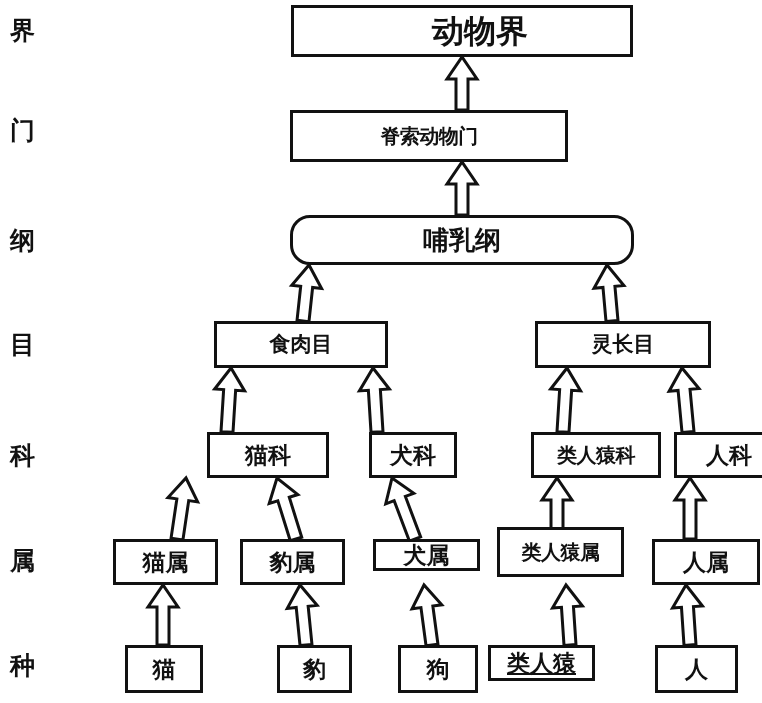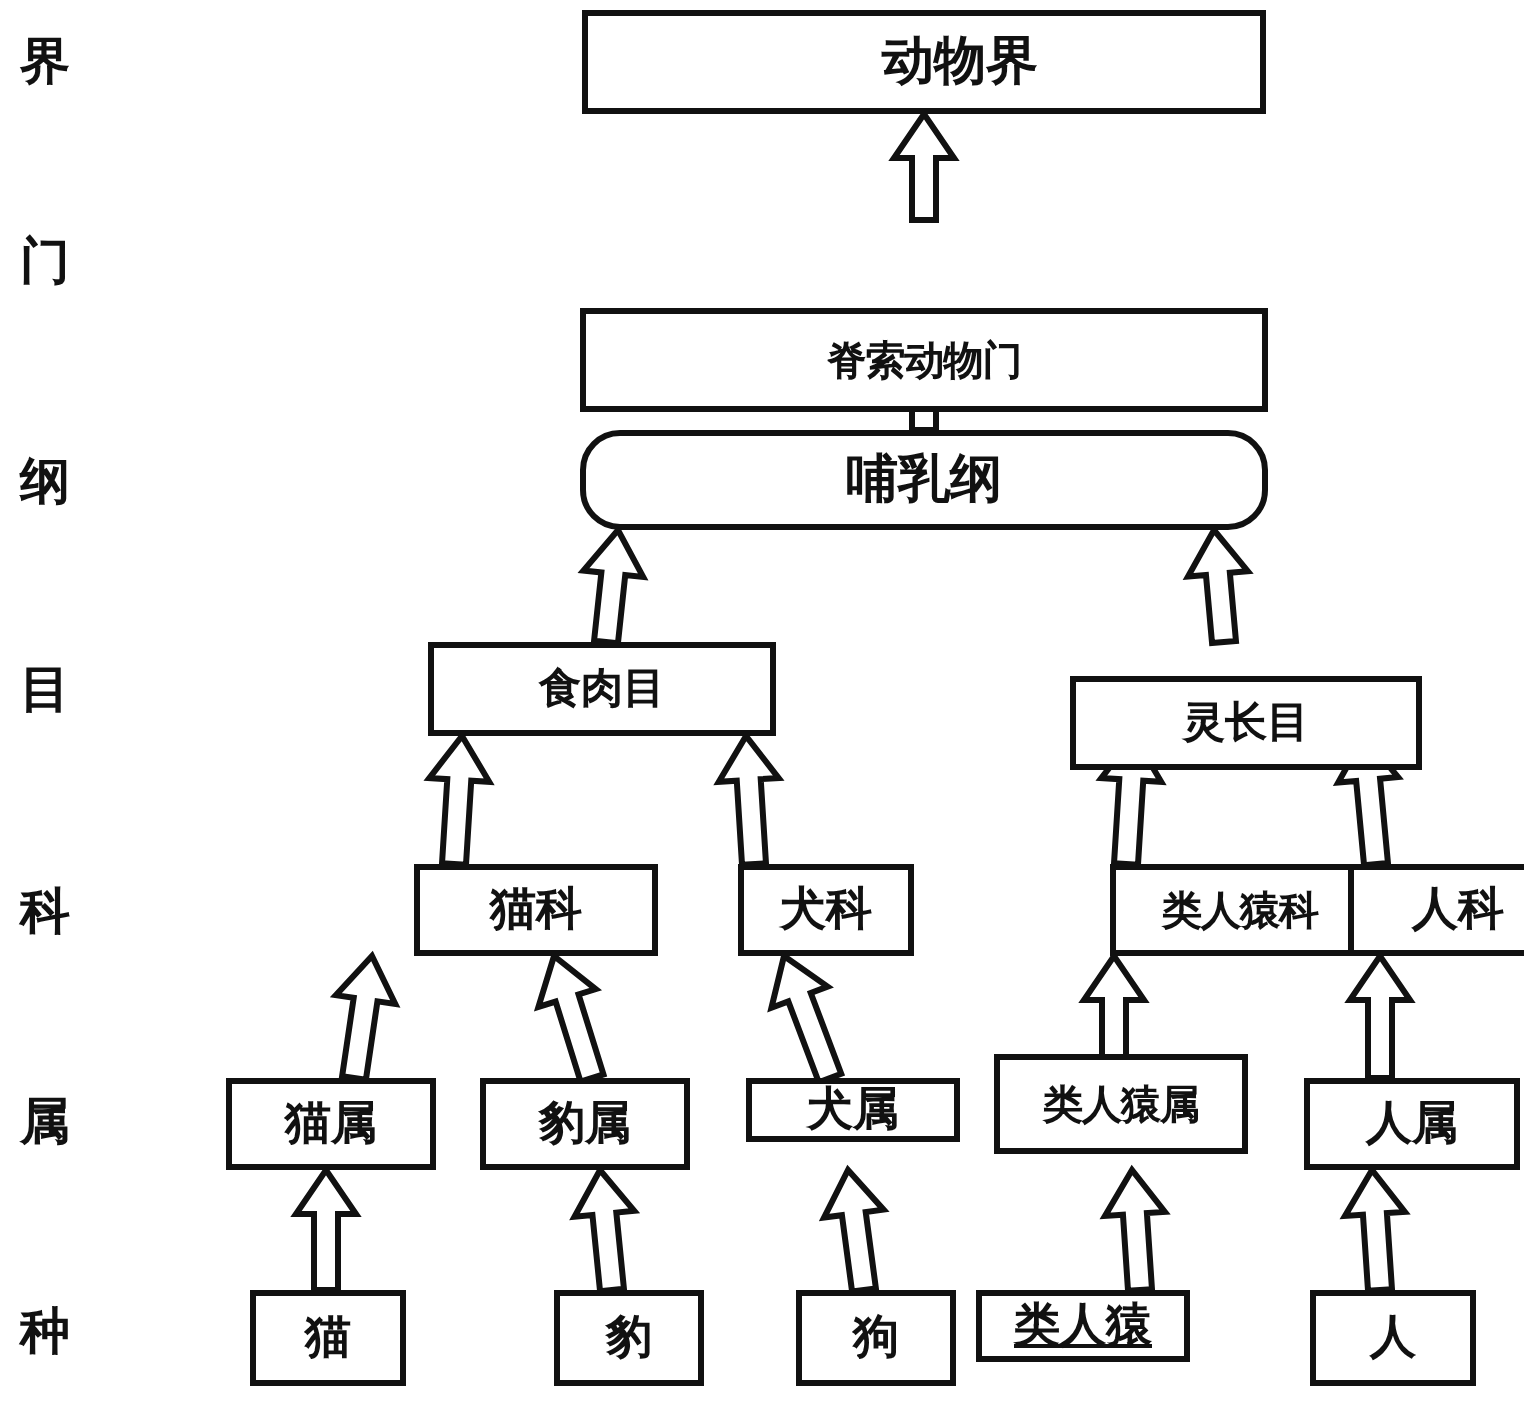--- a/index.html
+++ b/index.html
@@ -40,21 +40,21 @@
     border: 3px solid #111111;
     display: flex;
     align-items: center;
     justify-content: center;
     color: #111111;
     font-weight: 700;
     line-height: 1;
     white-space: nowrap;
     z-index: 2;
   }
-  .lvl-kingdom { font-size: 26px; padding-left: 36px; }
+  .lvl-kingdom { font-size: 32px; padding-left: 36px; }
   .lvl-phylum  { font-size: 26px; }
   .lvl-class   { font-size: 26px; }
   .lvl-order   { font-size: 21px; }
   .lvl-family  { font-size: 23px; margin-left: 39px; }
   .lvl-genus   { font-size: 23px; }
   .lvl-species { font-size: 23px; }
   .node-box.narrow-text { font-size: 20px; letter-spacing: -0.5px; }
 </style>
 </head>
 <body>
@@ -87,27 +87,27 @@
       <div class="rank-label" style="left: 10px; top: 118px;">门</div>
       <div class="rank-label" style="left: 10px; top: 228px;">纲</div>
       <div class="rank-label" style="left: 10px; top: 332px;">目</div>
       <div class="rank-label" style="left: 10px; top: 443px;">科</div>
       <div class="rank-label" style="left: 10px; top: 548px;">属</div>
       <div class="rank-label" style="left: 10px; top: 653px;">种</div>
     </div>
 
   <div id="node-layer">
       <div class="node-box lvl-kingdom" style="left: 291px; top: 5px; width: 342px; height: 52px;">动物界</div>
-      <div class="node-box lvl-phylum narrow-text" style="left: 290px; top: 110px; width: 344px; height: 52px; margin-top: 44px;">脊索动物门</div>
+      <div class="node-box lvl-phylum narrow-text" style="left: 290px; top: 110px; width: 278px; height: 52px;">脊索动物门</div>
       <div class="node-box lvl-class" style="left: 290px; top: 215px; width: 344px; height: 50px; border-radius: 20px;">哺乳纲</div>
       <div class="node-box lvl-order" style="left: 214px; top: 321px; width: 174px; height: 47px;">食肉目</div>
-      <div class="node-box lvl-order" style="left: 535px; top: 321px; width: 176px; height: 47px; margin-top: 17px;">灵长目</div>
+      <div class="node-box lvl-order" style="left: 535px; top: 321px; width: 176px; height: 47px;">灵长目</div>
       <div class="node-box lvl-family" style="left: 168px; top: 432px; width: 122px; height: 46px;">猫科</div>
       <div class="node-box lvl-family" style="left: 330px; top: 432px; width: 88px; height: 46px;">犬科</div>
-      <div class="node-box lvl-family narrow-text" style="left: 516px; top: 432px; width: 130px; height: 46px;">类人猿科</div>
+      <div class="node-box lvl-family narrow-text" style="left: 492px; top: 432px; width: 130px; height: 46px;">类人猿科</div>
       <div class="node-box lvl-family" style="left: 635px; top: 432px; width: 110px; height: 46px;">人科</div>
       <div class="node-box lvl-genus" style="left: 113px; top: 539px; width: 105px; height: 46px;">猫属</div>
       <div class="node-box lvl-genus" style="left: 240px; top: 539px; width: 105px; height: 46px;">豹属</div>
       <div class="node-box lvl-genus" style="left: 373px; top: 539px; width: 107px; height: 32px;">犬属</div>
       <div class="node-box lvl-genus narrow-text" style="left: 497px; top: 527px; width: 127px; height: 50px;">类人猿属</div>
       <div class="node-box lvl-genus" style="left: 640px; top: 539px; width: 108px; height: 46px; margin-left: 12px;">人属</div>
       <div class="node-box lvl-species" style="left: 125px; top: 645px; width: 78px; height: 48px;">猫</div>
       <div class="node-box lvl-species" style="left: 277px; top: 645px; width: 75px; height: 48px;">豹</div>
       <div class="node-box lvl-species" style="left: 398px; top: 645px; width: 80px; height: 48px;">狗</div>
       <div class="node-box lvl-species" style="left: 488px; top: 645px; width: 107px; height: 36px; text-decoration: underline;">类人猿</div>

